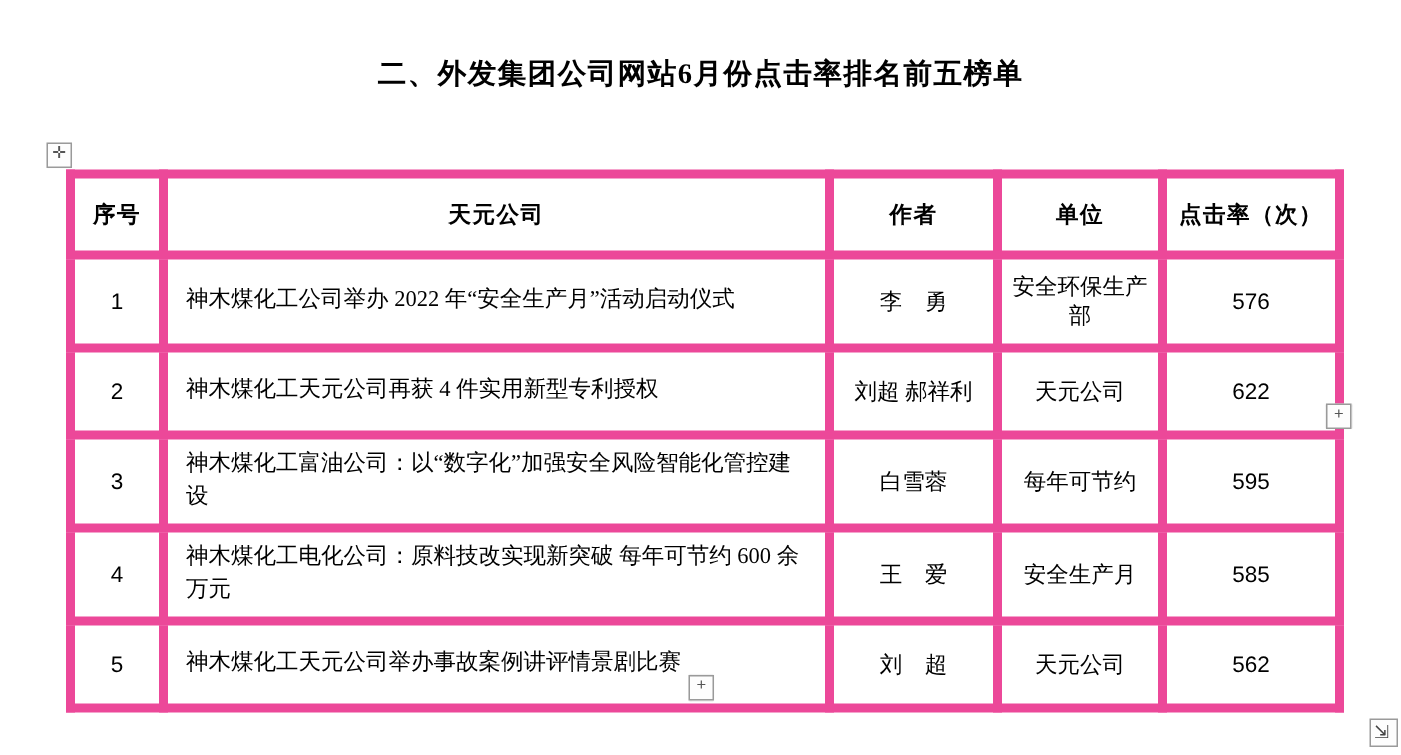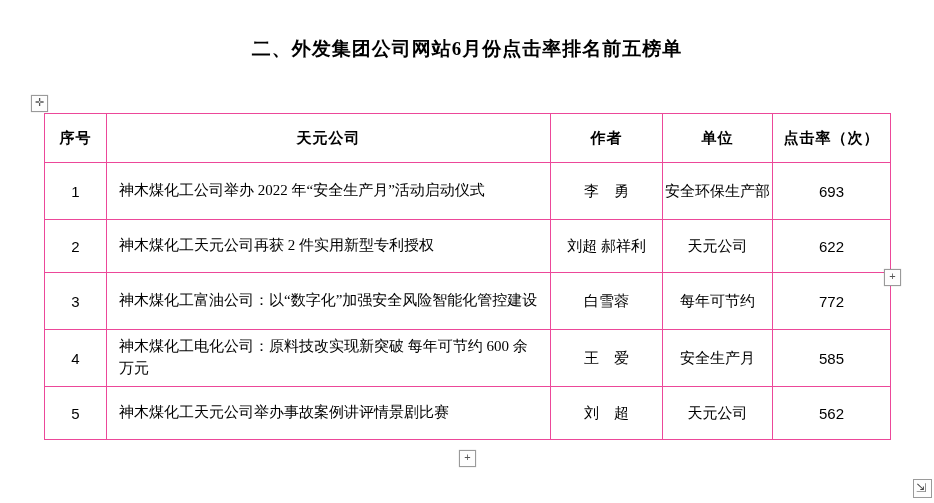--- a/index.html
+++ b/index.html
@@ -43,21 +43,21 @@
   }
 
   table.main-table {
     border-collapse: collapse;
     width: 846px;
     table-layout: fixed;
     background: #ffffff;
   }
 
   table.main-table td {
-    border: 1px solid #ec4899;
+    border: 6px solid #ec4899;
     padding: 0;
     color: #000000;
     font-size: 15px;
     vertical-align: middle;
   }
 
   .hdr td {
     text-align: center;
     font-weight: bold;
     font-size: 17px;
@@ -155,41 +155,41 @@
           <td>点击率（次）</td>
         </tr>
 
         <tr class="row-body row-tall">
           <td class="c-center num-text">1</td>
           <td class="c-left">
               <span class="title-text">神木煤化工公司举办 2022 年“安全生产月”活动启动仪式</span>
             </td>
           <td class="c-center">李　勇</td>
           <td class="c-center">安全环保生产部</td>
-          <td class="c-center num-text">693</td>
+          <td class="c-center num-text">576</td>
         </tr>
 
         <tr class="row-body">
           <td class="c-center num-text">2</td>
           <td class="c-left">
-              <span class="title-text">神木煤化工天元公司再获 2 件实用新型专利授权</span>
+              <span class="title-text">神木煤化工天元公司再获 4 件实用新型专利授权</span>
             </td>
           <td class="c-center">刘超 郝祥利</td>
           <td class="c-center">天元公司</td>
           <td class="c-center num-text">622</td>
         </tr>
 
         <tr class="row-body row-tall">
           <td class="c-center num-text">3</td>
           <td class="c-left">
               <span class="title-text">神木煤化工富油公司：以“数字化”加强安全风险智能化管控建设</span>
             </td>
           <td class="c-center">白雪蓉</td>
           <td class="c-center">每年可节约</td>
-          <td class="c-center num-text">772</td>
+          <td class="c-center num-text">595</td>
         </tr>
 
         <tr class="row-body row-tall">
           <td class="c-center num-text">4</td>
           <td class="c-left">
               <span class="title-text">神木煤化工电化公司：原料技改实现新突破 每年可节约 600 余万元</span>
             </td>
           <td class="c-center">王　爱</td>
           <td class="c-center">安全生产月</td>
           <td class="c-center num-text">585</td>

